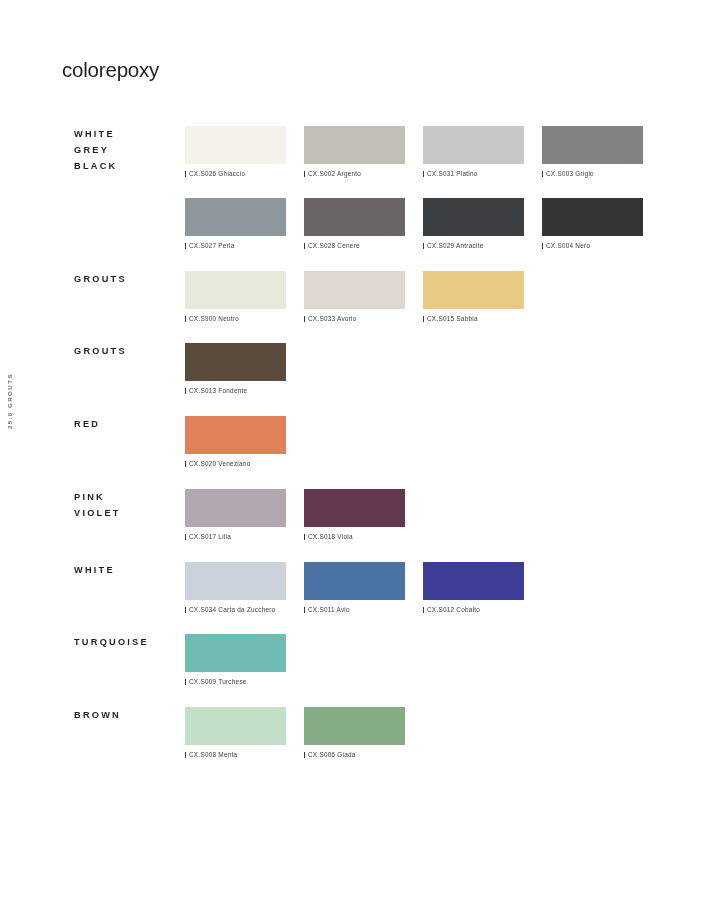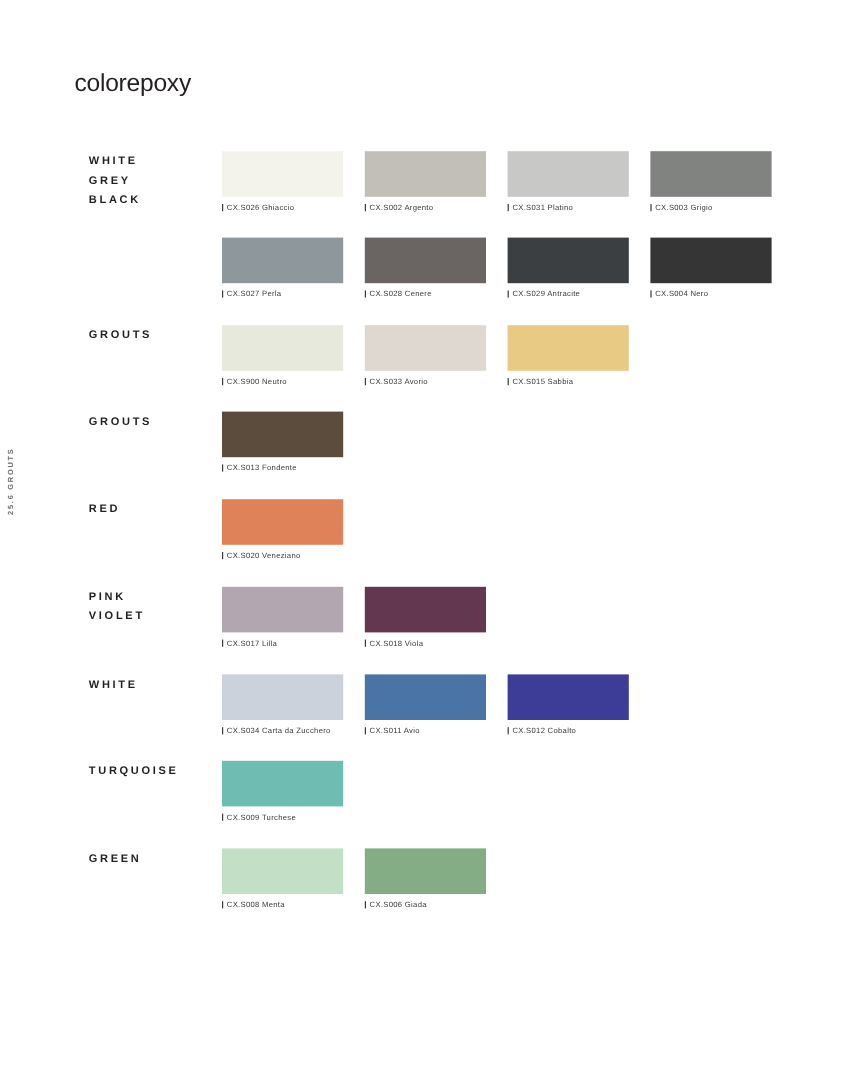--- a/index.html
+++ b/index.html
@@ -246,21 +246,21 @@
       <div class="rows">
         <div class="row">
           <div class="cell" style="left: 0px;">
             <span class="swatch" style="background: rgb(111, 189, 178);"></span>
             <div class="cell-label"><span class="tick"></span><span>CX.S009 Turchese</span></div>
           </div>
         </div>
       </div>
     </div>
     <div class="group" style="top: 707px;">
-      <div class="group-title">GREEN</div>
+      <div class="group-title">BROWN</div>
       <div class="rows">
         <div class="row">
           <div class="cell" style="left: 0px;">
             <span class="swatch" style="background: rgb(195, 224, 199);"></span>
             <div class="cell-label"><span class="tick"></span><span>CX.S008 Menta</span></div>
           </div>
           <div class="cell" style="left: 119px;">
             <span class="swatch" style="background: rgb(133, 173, 133);"></span>
             <div class="cell-label"><span class="tick"></span><span>CX.S006 Giada</span></div>
           </div>

